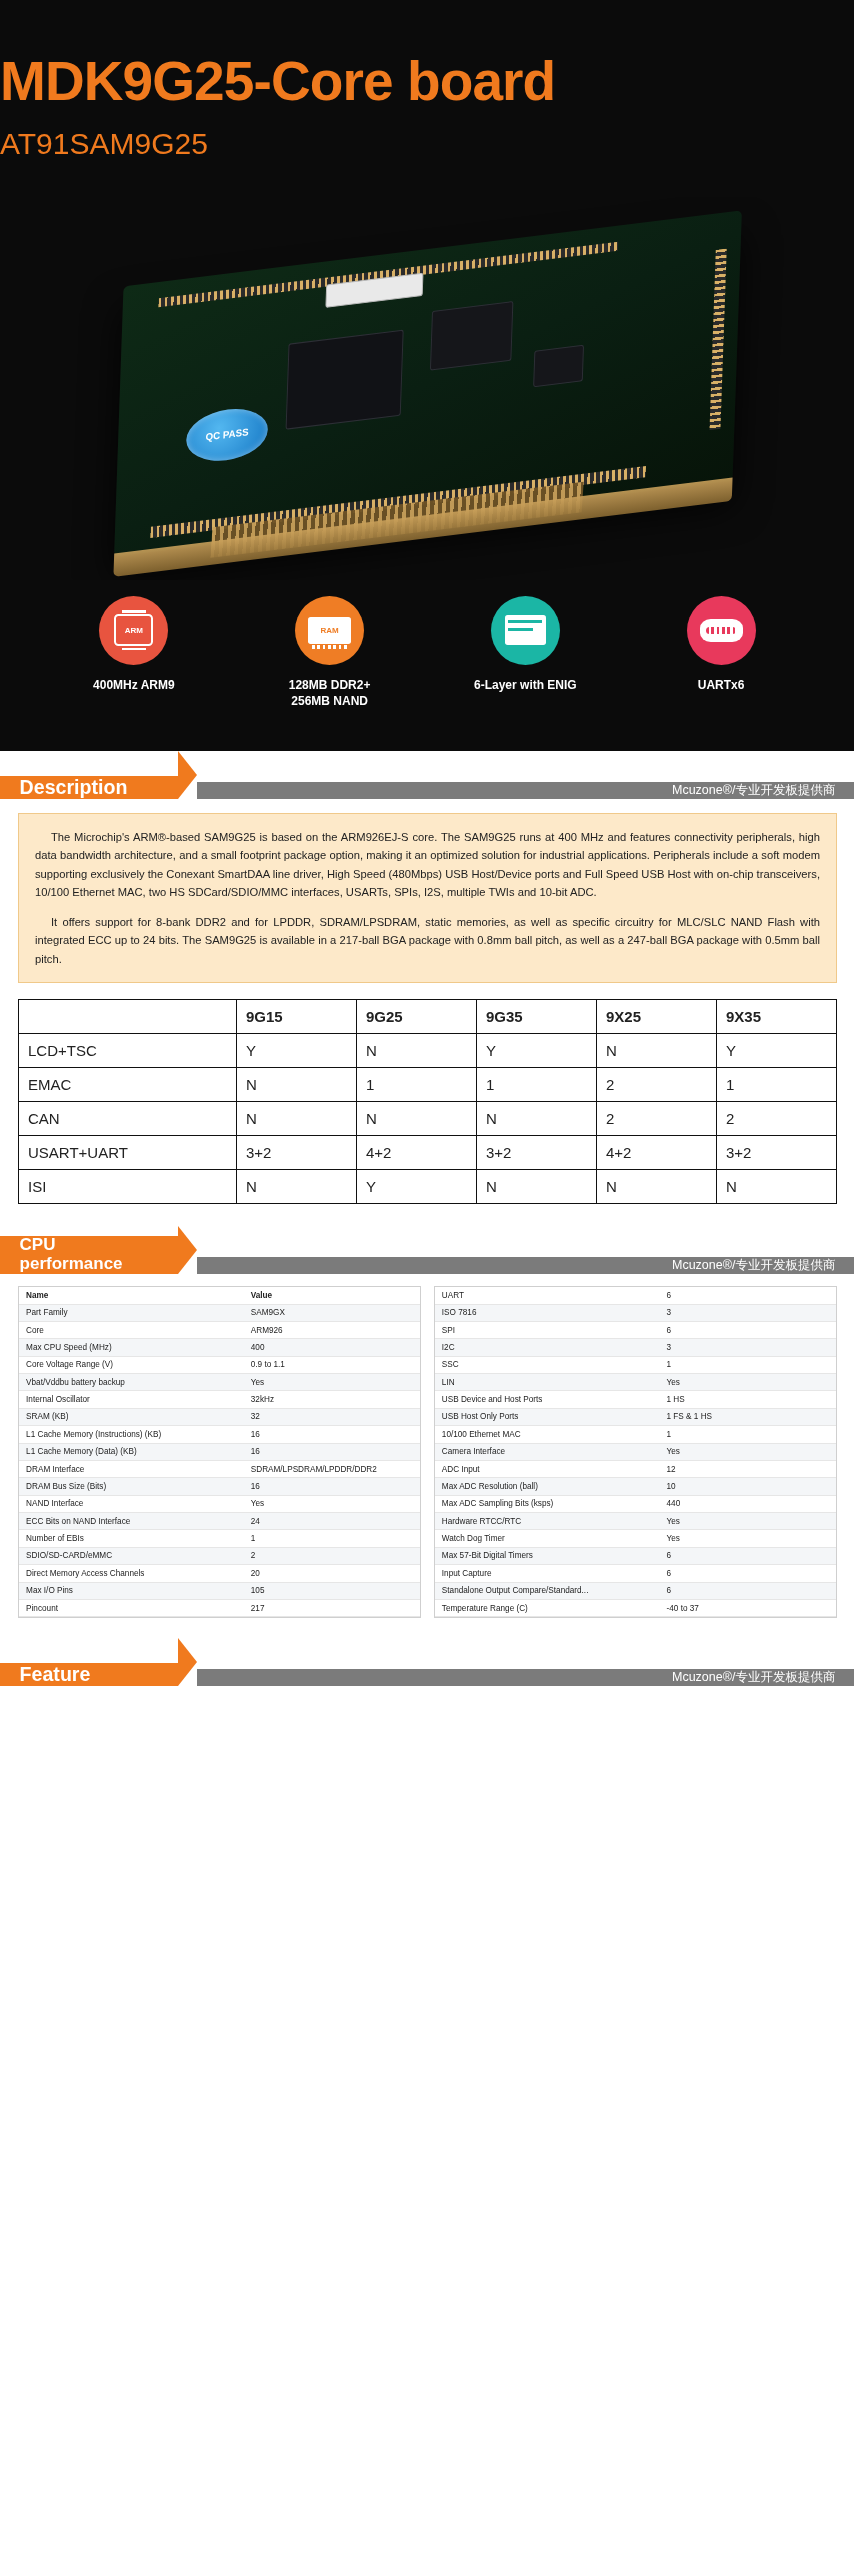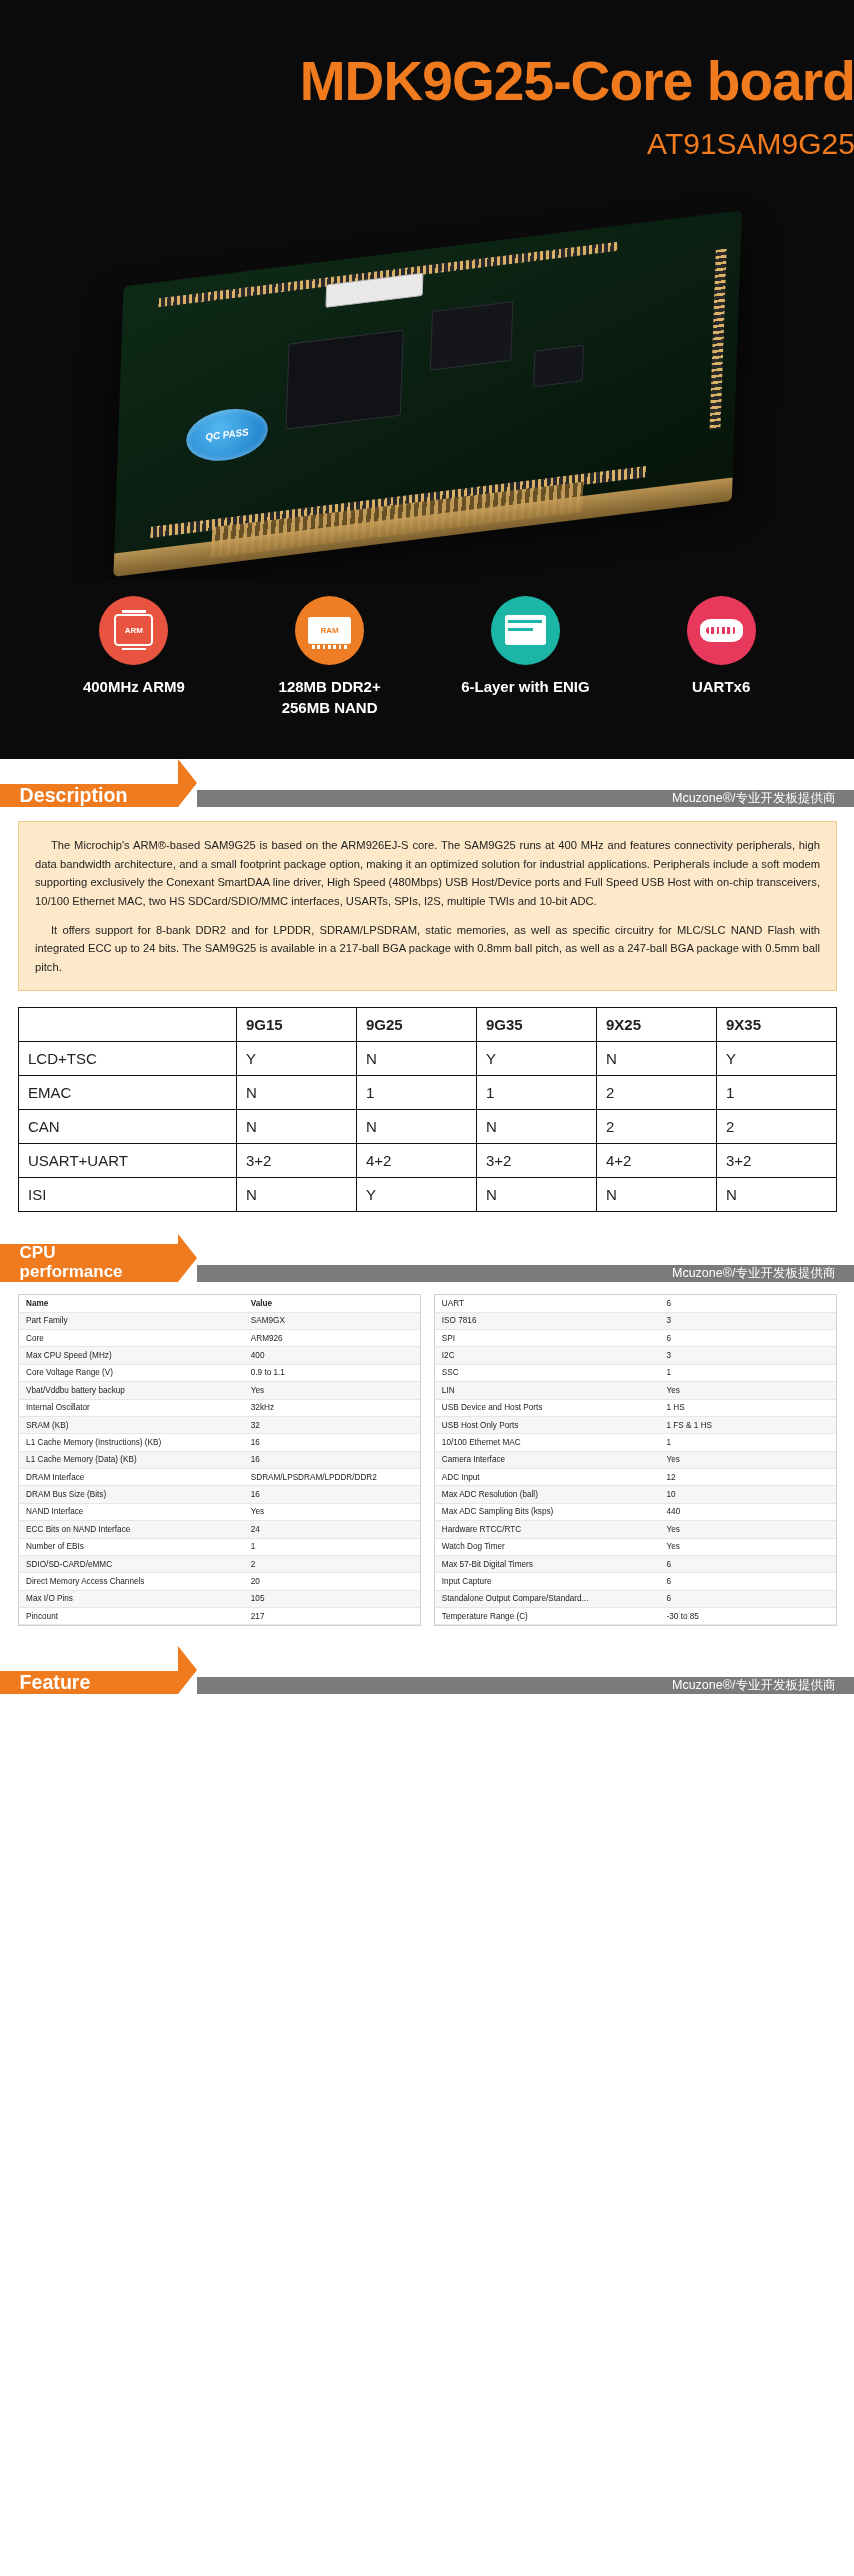--- a/index.html
+++ b/index.html
@@ -9,21 +9,21 @@
     background: #ffffff;
     font-family: "Liberation Sans", sans-serif;
     color: #222;
   }
   .page { width: 855px; margin: 0 auto; position: relative; }
 
   
   .hero {
     background: #0b0b0b;
     padding: 53px 0 36px 0;
-    text-align: right;
+    text-align: left;
   }
   .hero-title {
     font-size: 55px;
     font-weight: bold;
     color: #f07a1e;
     letter-spacing: -0.9px;
     line-height: 1.05;
     margin: 0;
   }
   .hero-sub {
@@ -97,21 +97,21 @@
     width:69px; height:69px; border-radius:50%;
     margin: 0 auto 12.5px auto;
     display:flex; align-items:center; justify-content:center;
     position:relative;
   }
   .ic1 { background:#e8543f; }
   .ic2 { background:#ef7d25; }
   .ic3 { background:#1bb6a5; }
   .ic4 { background:#e8395c; }
   .ic5 { background:#8d6ad6; }
-  .icon-caption { font-size:15px; line-height:1.35; font-weight:bold; }
+  .icon-caption { font-size:12px; line-height:1.35; font-weight:bold; }
 
   .cpu-glyph { width:39px; height:32px; border:2.7px solid #fff; border-radius:4.5px; position:relative;
     display:flex; align-items:center; justify-content:center; font-size:8px; font-weight:bold; color:#fff;}
   .cpu-glyph:before, .cpu-glyph:after {
     content:""; position:absolute; left:5.3px; right:5.3px; height:2.7px; background:#fff;
   }
   .cpu-glyph:before { top:-6.2px; }
   .cpu-glyph:after { bottom:-6.2px; }
   .ram-glyph { width:43px; height:27px; background:#fff; border-radius:2.7px; position:relative;
      display:flex; align-items:center; justify-content:center; color:#ef7d25; font-size:8px; font-weight:bold;}
@@ -460,21 +460,21 @@
           <tr>
               <td class="k">Input Capture</td>
               <td class="v">6</td>
             </tr>
           <tr>
               <td class="k">Standalone Output Compare/Standard...</td>
               <td class="v">6</td>
             </tr>
           <tr>
               <td class="k">Temperature Range (C)</td>
-              <td class="v">-30 to 85</td>
+              <td class="v">-40 to 37</td>
             </tr>
         </tbody>
       </table>
     </div>
   </div>
 
   <div class="section-bar">
     <div class="tag">Feature</div>
     <div class="arrow"></div>
     <div class="rest">Mcuzone®/专业开发板提供商</div>

